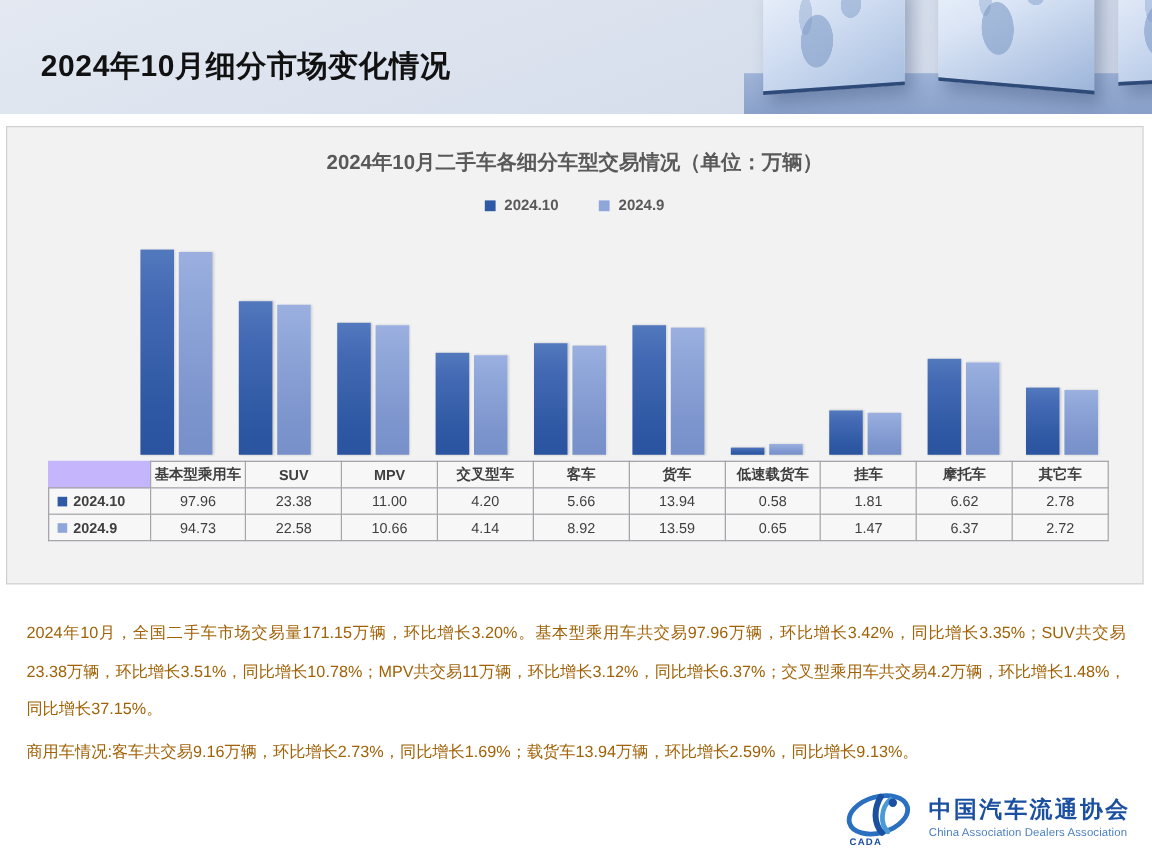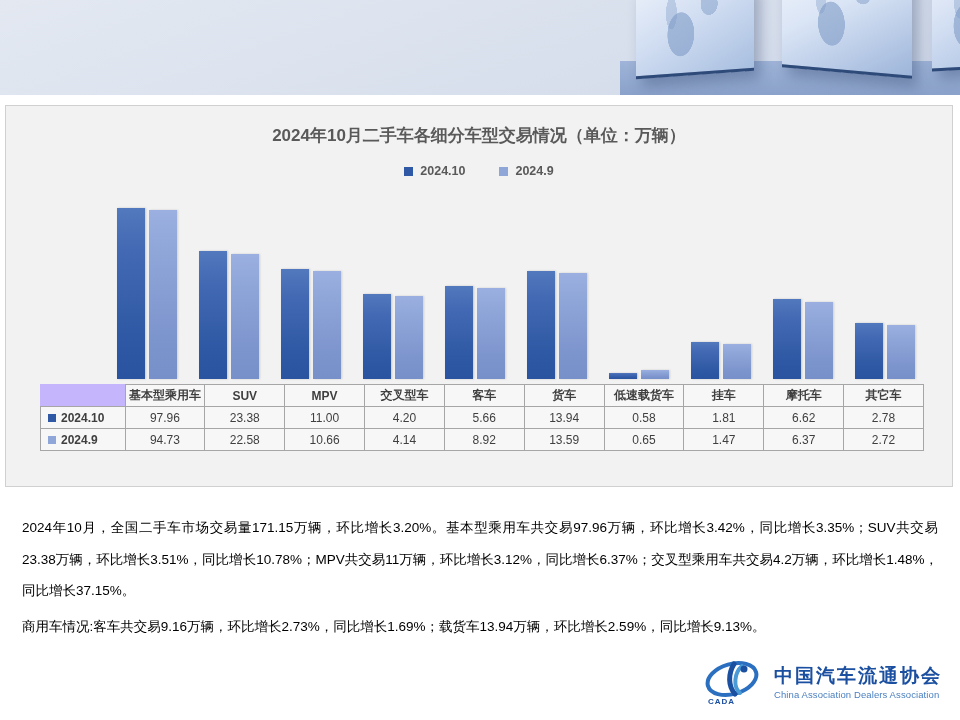--- a/index.html
+++ b/index.html
@@ -91,21 +91,21 @@
   .rowlabel{
     display:flex;align-items:center;justify-content:flex-start;
     gap:5px;padding-left:7px;font-weight:bold;color:#3f3f3f;font-size:12px;
   }
   .rowlabel .sw{width:8px;height:8px;flex:0 0 auto;}
   .val{font-size:12px;color:#3f3f3f;}
 
   
   #body-text{
     position:absolute;left:22px;top:512px;width:916px;
-    font-size:13.5px;color:#000000;line-height:2.35;
+    font-size:13.5px;color:#a16207;line-height:2.35;
   }
   #body-text p{margin:0 0 4px 0;text-align:justify;}
 
   
   #logo{
     position:absolute;right:18px;bottom:14px;
     display:flex;align-items:center;gap:8px;
   }
   #logo-mark{position:relative;width:62px;height:46px;flex:0 0 auto;}
   #logo-text{display:flex;flex-direction:column;line-height:1.1;}
@@ -125,20 +125,21 @@
     <div class="cube" id="cube1">
         <div class="map"></div>
       </div>
     <div class="cube" id="cube2">
         <div class="map"></div>
       </div>
     <div class="cube" id="cube3">
         <div class="map"></div>
       </div>
   </div>
+  <div id="title">2024年10月细分市场变化情况</div>
 </div>
 
 <div id="chart-panel">
 
   <div id="chart-title">2024年10月二手车各细分车型交易情况（单位：万辆）</div>
 
   <div id="legend">
     <div class="legend-item">
       <span class="legend-swatch" style="background:#2f59a4"></span>
       <span class="legend-label">2024.10</span>

